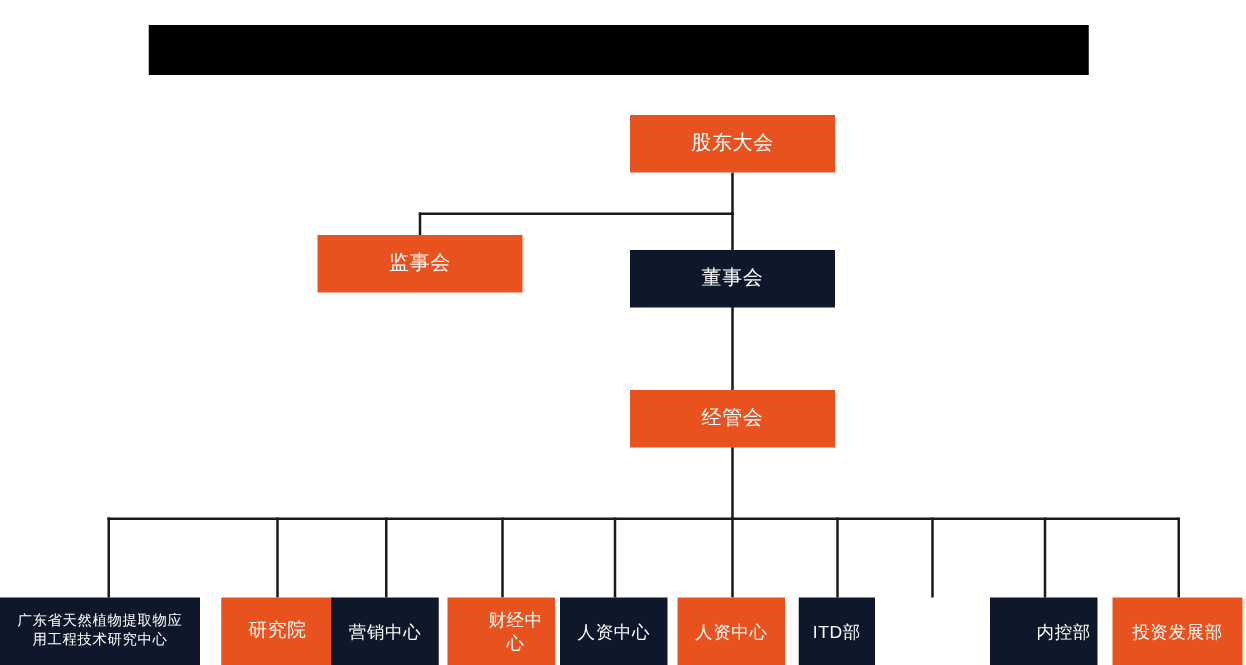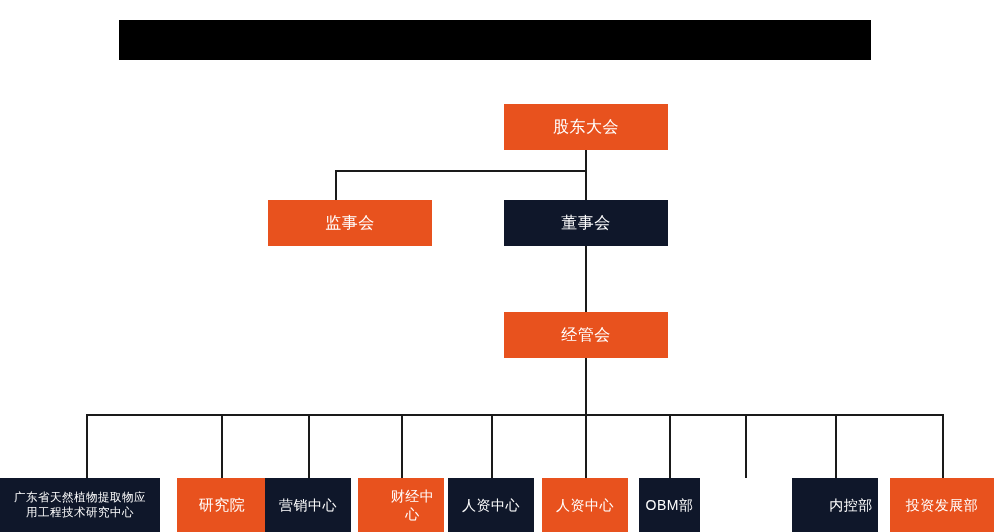--- a/index.html
+++ b/index.html
@@ -91,25 +91,25 @@
   <div class="conn v" style="left:221px; top:414px; height:64px;"></div>
   <div class="conn v" style="left:308px; top:414px; height:64px;"></div>
   <div class="conn v" style="left:401px; top:414px; height:64px;"></div>
   <div class="conn v" style="left:491px; top:414px; height:64px;"></div>
   <div class="conn v" style="left:585px; top:414px; height:64px;"></div>
   <div class="conn v" style="left:669px; top:414px; height:64px;"></div>
   <div class="conn v" style="left:745px; top:414px; height:64px;"></div>
   <div class="conn v" style="left:835px; top:414px; height:64px;"></div>
   <div class="conn v" style="left:942px; top:414px; height:64px;"></div>
 
-  <div class="node vivid" style="left:504px; top:104px; width:164px; height:46px;">
+  <div class="node vivid" style="left:504px; top:92px; width:164px; height:46px;">
     <span class="node-label fs-16">股东大会</span>
   </div>
 
-  <div class="node vivid" style="left:254px; top:200px; width:164px; height:46px;margin-left:14px;">
+  <div class="node vivid" style="left:254px; top:188px; width:164px; height:46px;">
     <span class="node-label fs-16">监事会</span>
   </div>
 
   <div class="node light" style="left:504px; top:200px; width:164px; height:46px;">
     <span class="node-label fs-16">董事会</span>
   </div>
 
   <div class="node light" style="left:0px; top:478px; width:160px; height:54px;">
     <span class="node-label fs-11">广东省天然植物提取物应
 用工程技术研究中心</span>
@@ -133,21 +133,21 @@
 
   <div class="node light" style="left:448px; top:478px; width:86px; height:54px;">
     <span class="node-label fs-14">人资中心</span>
   </div>
 
   <div class="node vivid" style="left:542px; top:478px; width:86px; height:54px;">
     <span class="node-label fs-14">人资中心</span>
   </div>
 
   <div class="node light" style="left:639px; top:478px; width:61px; height:54px;">
-    <span class="node-label fs-14">OBM部</span>
+    <span class="node-label fs-14">ITD部</span>
   </div>
 
 
   <div class="node light" style="left:792px; top:478px; width:86px; height:54px;padding-left:32px;">
     <span class="node-label fs-14">内控部</span>
   </div>
 
   <div class="node vivid" style="left:890px; top:478px; width:104px; height:54px;">
     <span class="node-label fs-14">投资发展部</span>
   </div>

